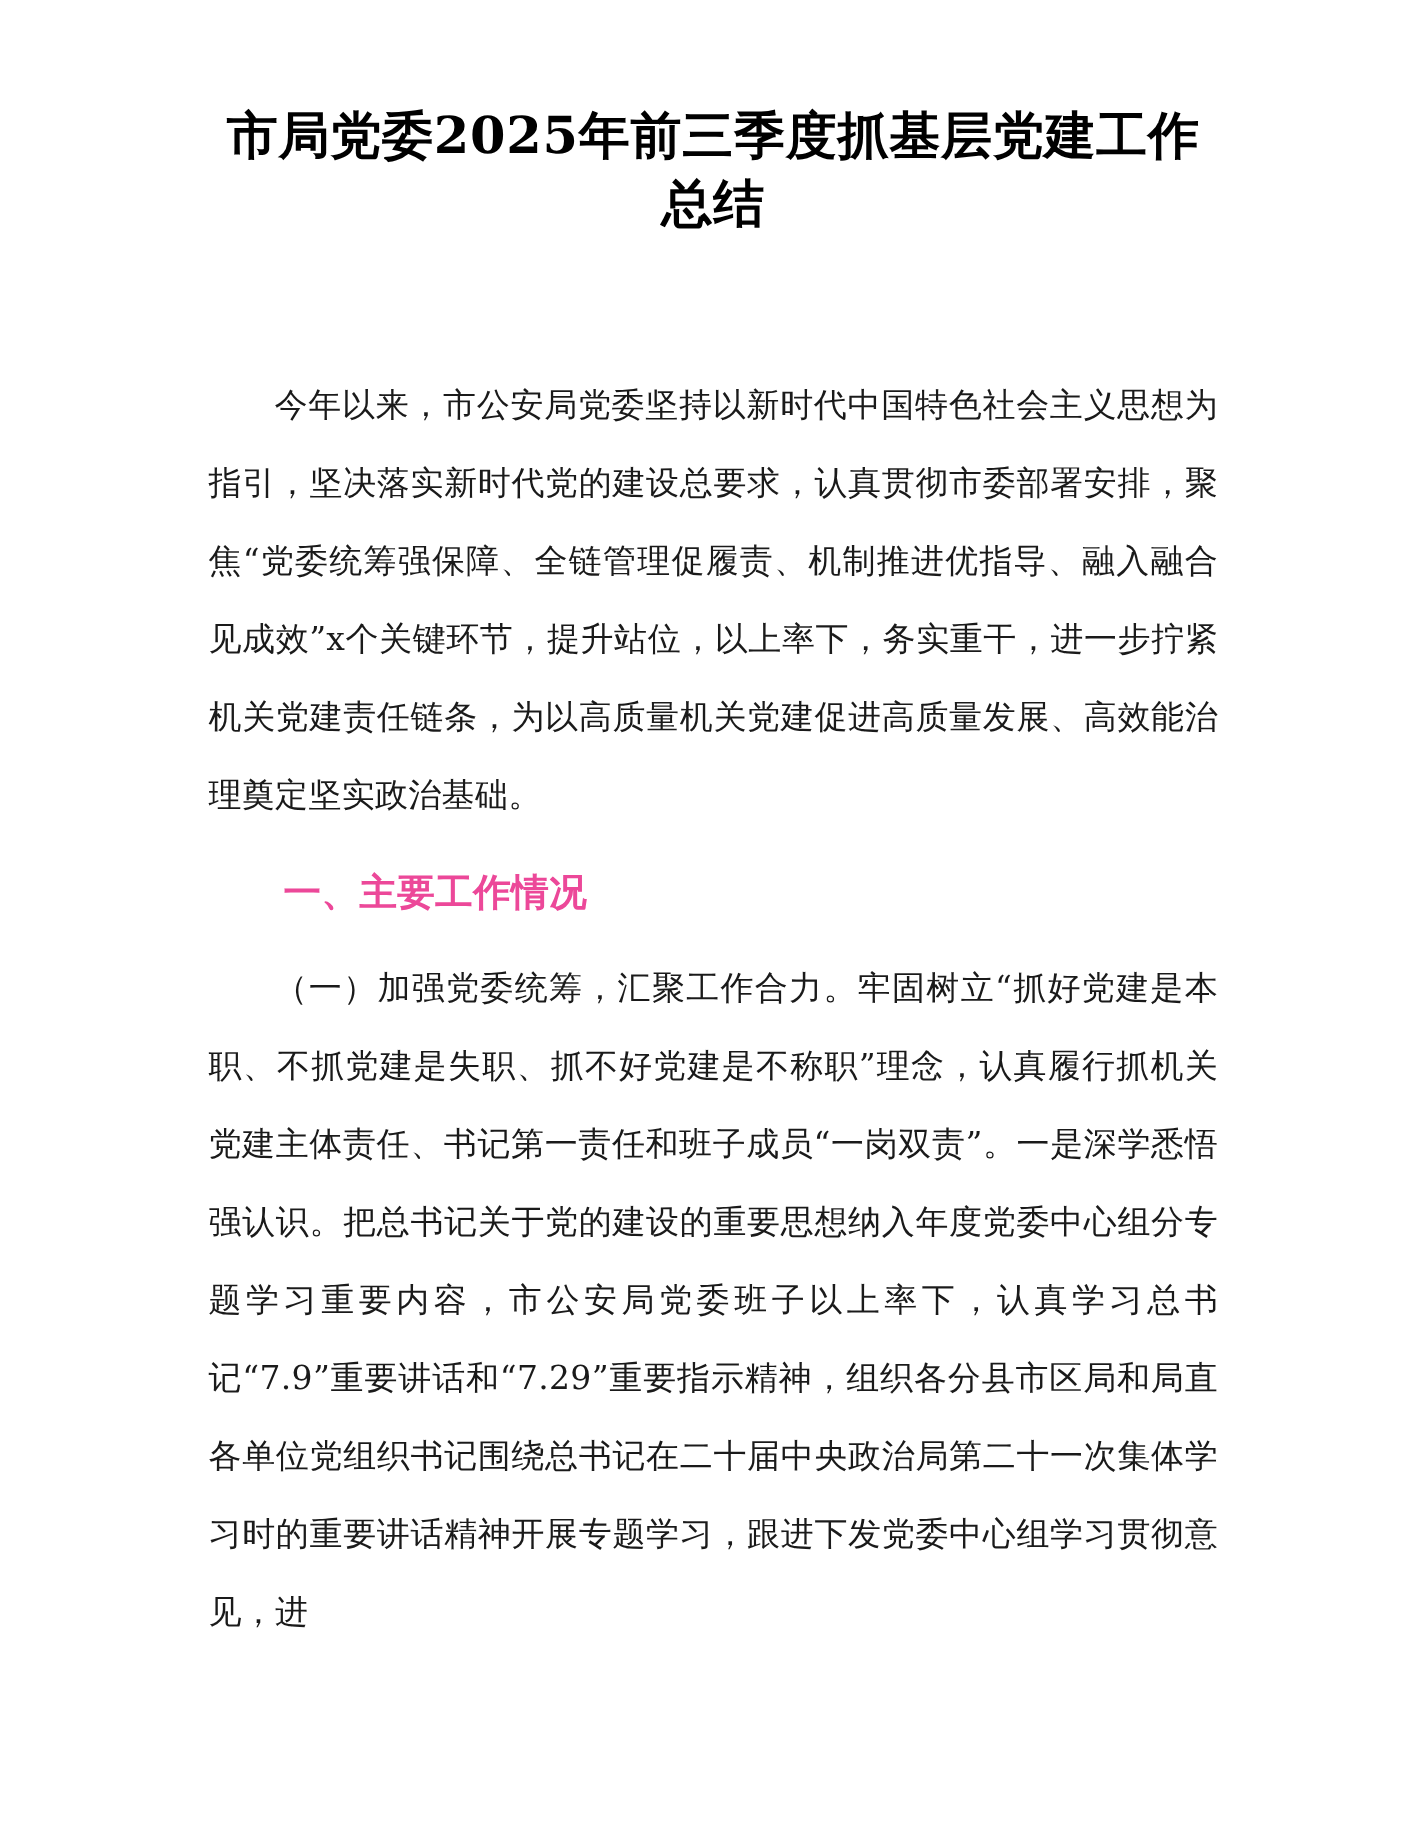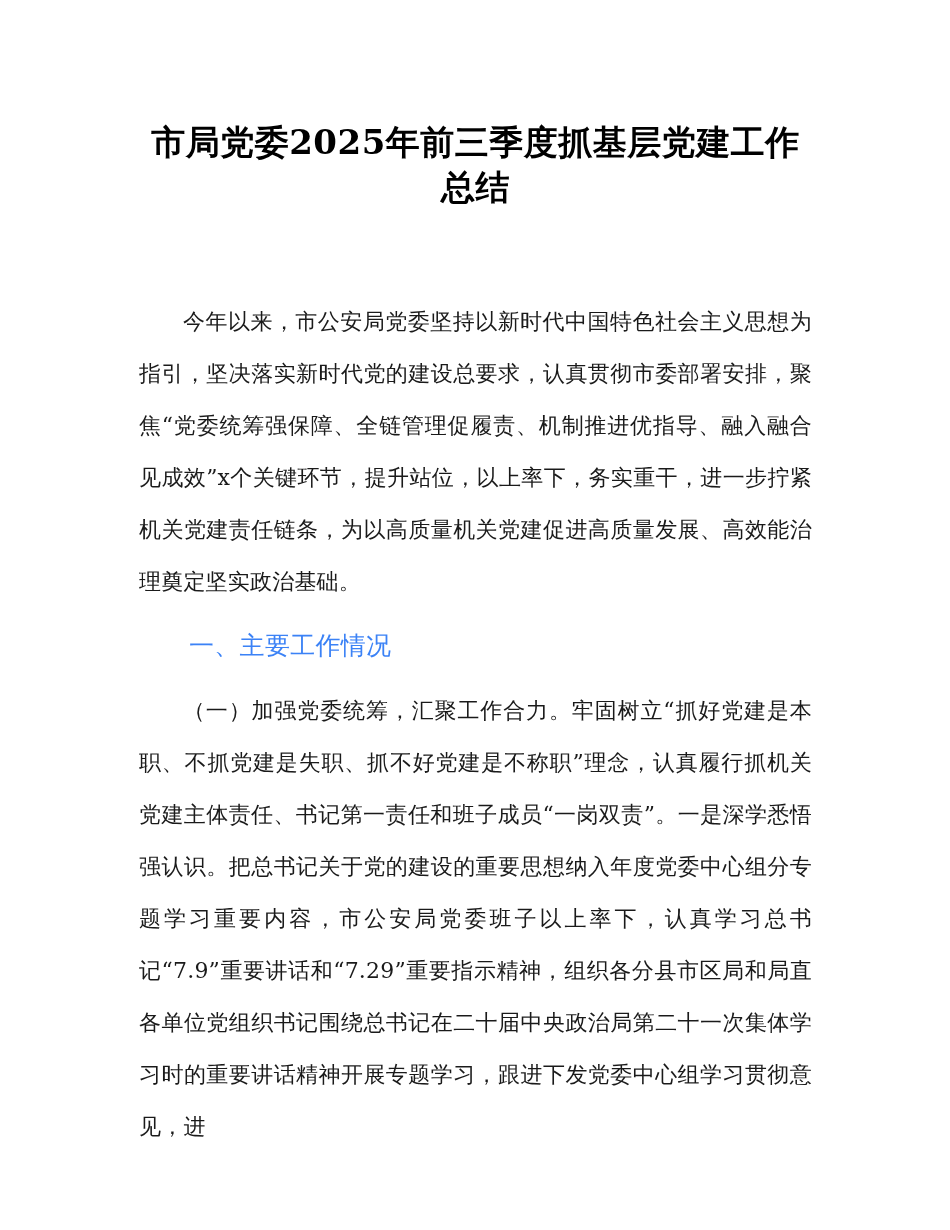--- a/index.html
+++ b/index.html
@@ -22,43 +22,43 @@
     width: 673px;
   }
   .doc-title {
     font-family: "DejaVu Serif", "Liberation Serif", serif;
     font-weight: 700;
     font-size: 34px;
     line-height: 45px;
     text-align: center;
     color: #000000;
     margin: 0;
-    padding-top: 120px;
+    padding-top: 69px;
     letter-spacing: 0.5px;
   }
   .para {
     font-family: "DejaVu Serif", "Liberation Serif", serif;
     font-size: 22px;
     line-height: 52px;
     color: #1a1a1a;
     text-align: justify;
     text-justify: inter-ideograph;
     text-indent: 2em;
     margin: 0;
     letter-spacing: 0.2px;
   }
   .para-intro {
     margin-top: 86px;
   }
   .section-heading {
     font-family: "DejaVu Sans", "Liberation Sans", sans-serif;
-    font-weight: 400;
+    font-weight: 700;
     font-size: 25px;
     line-height: 52px;
-    color: #3b82f6;
+    color: #ec4899;
     text-indent: 2em;
     margin: 0;
     margin-top: 12px;
     letter-spacing: 0.3px;
   }
   .para-body {
     margin-top: 13px;
   }
 </style>
 </head>

